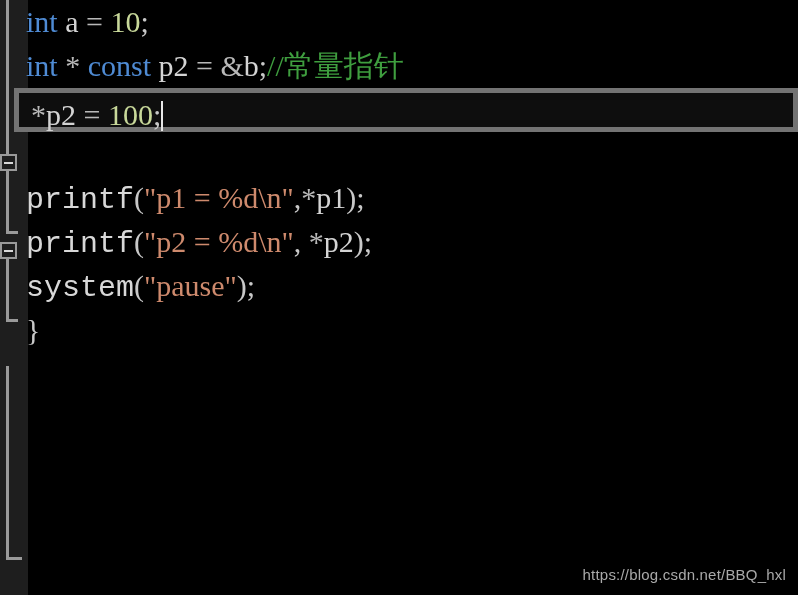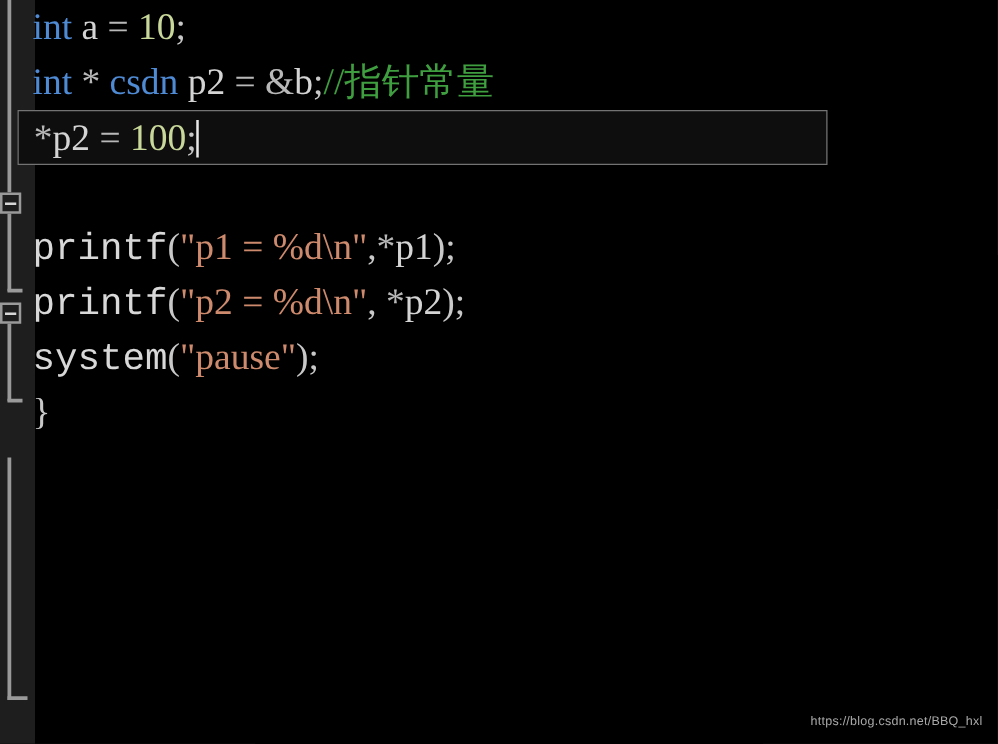--- a/index.html
+++ b/index.html
@@ -78,24 +78,24 @@
     line-height: 44px;
     white-space: pre;
     font-size: 30px;
     font-family: "Liberation Serif", "DejaVu Serif", serif;
     color: #cfcfcf;
     padding-left: 26px;
     box-sizing: border-box;
   }
   .line.current {
     background: #0e0e0e;
-    border: 1px solid #737373;
+    border: 5px solid #737373;
     box-sizing: border-box;
     margin-left: 14px;
-    width: 648px;
+    width: 784px;
     padding-left: 12px;
   }
 
   
   .kw      { color: #4f8bd4; }
   .ident   { color: #d4d4d4; }
   .num     { color: #c8d89a; }
   .op      { color: #b8b8b8; }
   .punct   { color: #c8c8c8; }
   .str     { color: #ce8a6d; }
@@ -110,21 +110,21 @@
     vertical-align: -6px;
     margin-left: 0px;
   }
 
   
   .watermark {
     position: absolute;
     right: 12px;
     bottom: 12px;
     font-family: "Liberation Sans", sans-serif;
-    font-size: 10px;
+    font-size: 15px;
     color: #a9a9a9;
     letter-spacing: 0.2px;
   }
 </style>
 </head>
 <body>
 
 <div id="editor">
 
   <div class="gutter">
@@ -134,21 +134,21 @@
     <div class="fold-tick" style="top:231px;width:12px;"></div>
     <div class="fold-box" style="top:242px;"></div>
     <div class="fold-line" style="top:259px;height:62px;"></div>
     <div class="fold-tick" style="top:319px;width:12px;"></div>
     <div class="fold-line" style="top:366px;height:194px;"></div>
     <div class="fold-corner" style="top:557px;"></div>
   </div>
 
   <div class="code">
       <div class="line"><span class="kw">int</span><span class="op"> </span><span class="ident">a</span><span class="op"> = </span><span class="num">10</span><span class="punct">;</span></div>
-      <div class="line"><span class="kw">int</span><span class="op"> * </span><span class="kw">csdn</span><span class="op"> </span><span class="ident">p2</span><span class="op"> = </span><span class="op">&amp;</span><span class="ident">b</span><span class="punct">;</span><span class="comment">//指针常量</span></div>
+      <div class="line"><span class="kw">int</span><span class="op"> * </span><span class="kw">const</span><span class="op"> </span><span class="ident">p2</span><span class="op"> = </span><span class="op">&amp;</span><span class="ident">b</span><span class="punct">;</span><span class="comment">//常量指针</span></div>
       <div class="line current"><span class="op">*</span><span class="ident">p2</span><span class="op"> = </span><span class="num">100</span><span class="punct">;</span><span class="caret"></span></div>
       <div class="line">&nbsp;</div>
       <div class="line"><span class="fn">printf</span><span class="punct">(</span><span class="str">"p1 = %d\n"</span><span class="punct">,</span><span class="op">*</span><span class="ident">p1</span><span class="punct">);</span></div>
       <div class="line"><span class="fn">printf</span><span class="punct">(</span><span class="str">"p2 = %d\n"</span><span class="punct">, </span><span class="op">*</span><span class="ident">p2</span><span class="punct">);</span></div>
       <div class="line"><span class="fn">system</span><span class="punct">(</span><span class="str">"pause"</span><span class="punct">);</span></div>
       <div class="line"><span class="punct">}</span></div>
     </div>
 
   <div class="watermark">https://blog.csdn.net/BBQ_hxl</div>
 

